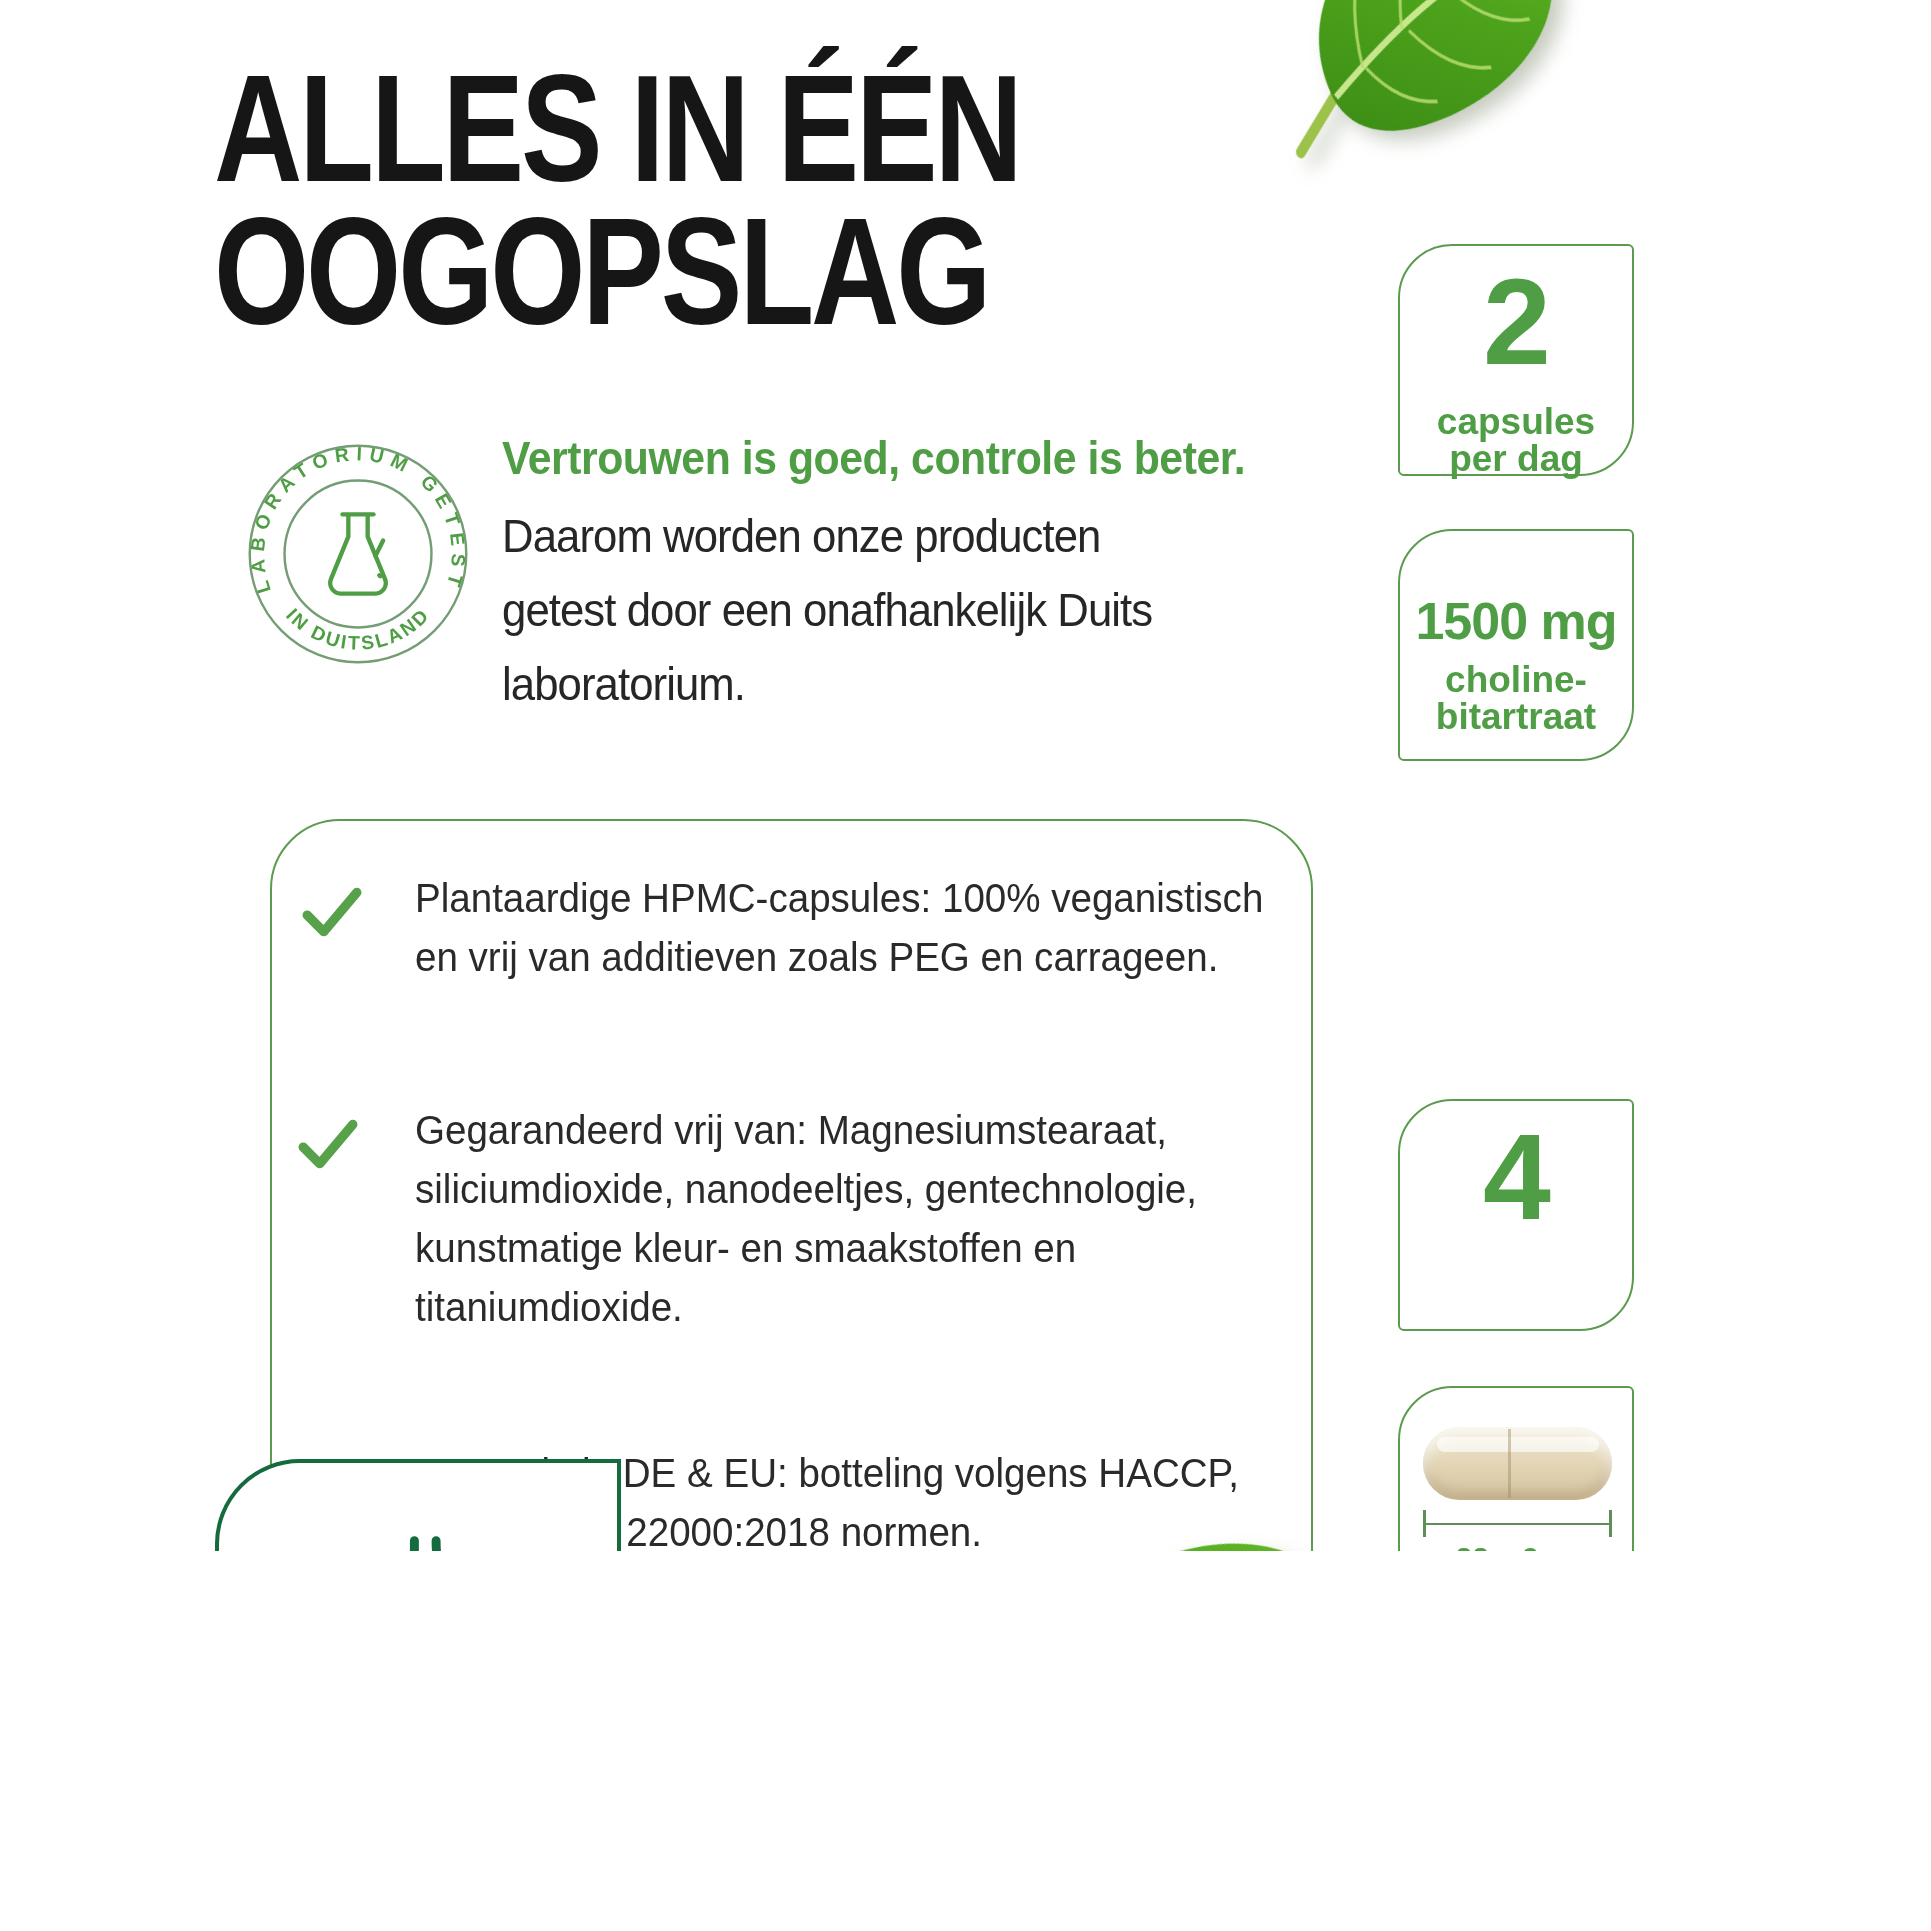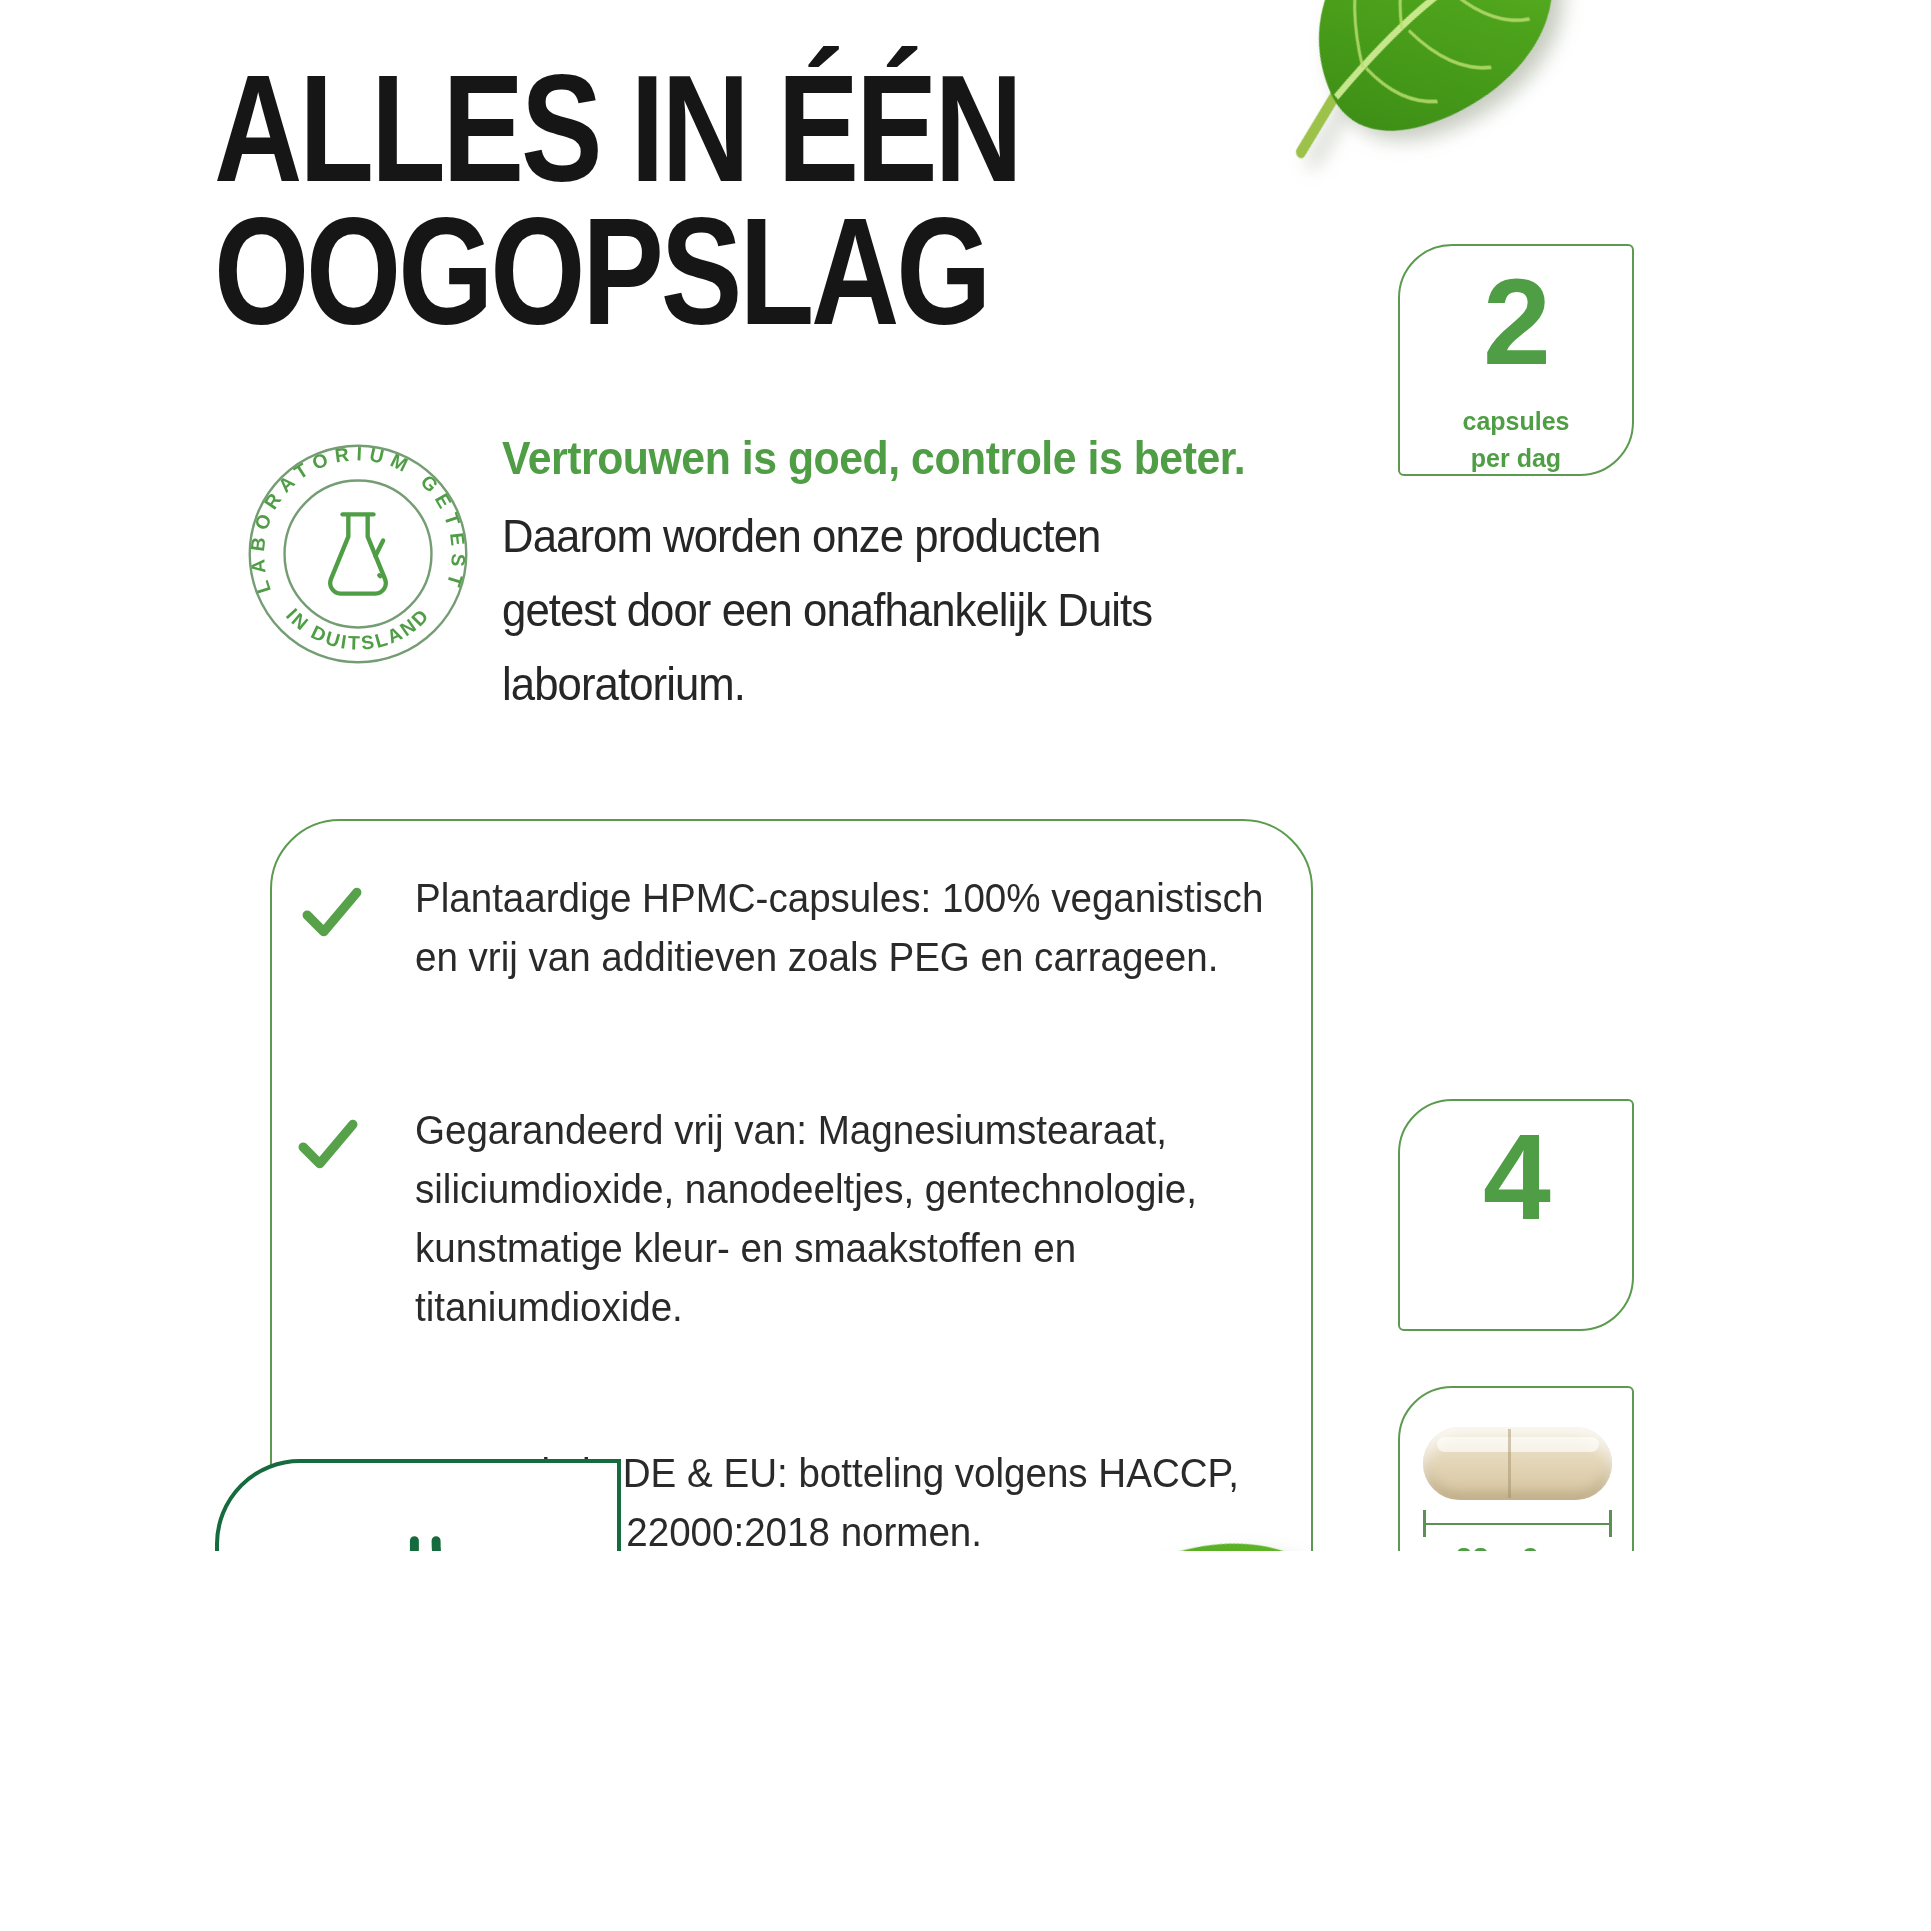--- a/index.html
+++ b/index.html
@@ -38,21 +38,21 @@
   .liver-panel svg{position:absolute;left:3.9px;top:3.9px;}
   
   .card{
     position:absolute;left:1398px;width:236px;height:232px;background:#fff;
     border:2.9px solid #5c9b4f;border-radius:54px 5.8px 54px 5.8px;box-sizing:border-box;
     text-align:center;color:#4f9e45;z-index:2;
   }
   .card1{top:244px;} .card2{top:529px;} .card3{top:814px;} .card4{top:1099px;} .card5{top:1386px;height:235px;}
   .card-big{font-size:122px;font-weight:800;line-height:1;margin-top:15.4px;letter-spacing:-1.9px;}
   .card-mid{font-size:52px;font-weight:800;margin-top:60px;letter-spacing:-1px;}
-  .card-label{font-size:25px;font-weight:700;line-height:37px;margin-top:19.3px;}
+  .card-label{font-size:37px;font-weight:700;line-height:37px;margin-top:19.3px;}
   .card2 .card-label{margin-top:9.7px;}
   .card3 .card-label{font-size:31px;line-height:40px;margin-top:58px;}
   
   .capsule{
     position:absolute;left:23px;top:39px;width:189px;height:73px;border-radius:37px;
     background:linear-gradient(180deg,#efe7d3 0%,#e3d5b6 50%,#d5c5a0 100%);
     box-shadow:inset 0 9.7px 13.5px rgba(255,255,255,.75), inset 0 -7.7px 11.6px rgba(150,125,85,.35);
   }
   .capsule-shine{position:absolute;left:13.5px;top:9.7px;width:162px;height:15.4px;border-radius:9.7px;
     background:rgba(255,255,255,.65);}
@@ -197,20 +197,27 @@
   </svg>
 
   <div class="card card1">
     <div class="card-big">2</div>
     <div class="card-label">
       <div>capsules</div>
       <div>per dag</div>
     </div>
   </div>
 
+  <div class="card card2">
+    <div class="card-mid">1500 mg</div>
+    <div class="card-label">
+      <div>choline-</div>
+      <div>bitartraat</div>
+    </div>
+  </div>
 
 
   <div class="card card4">
     <div class="card-big">4</div>
   </div>
 
   <div class="card card5">
     <div class="capsule">
       <div class="capsule-shine"></div>
       <div class="capsule-seam"></div>

